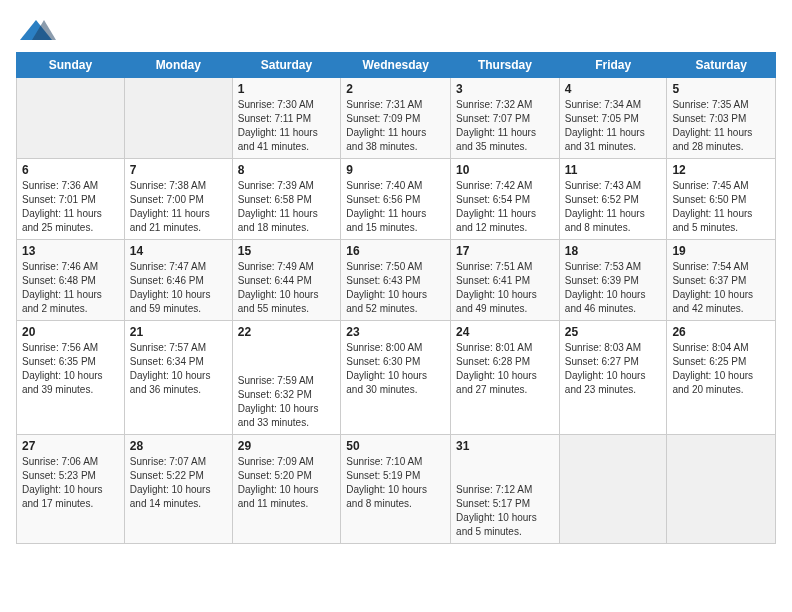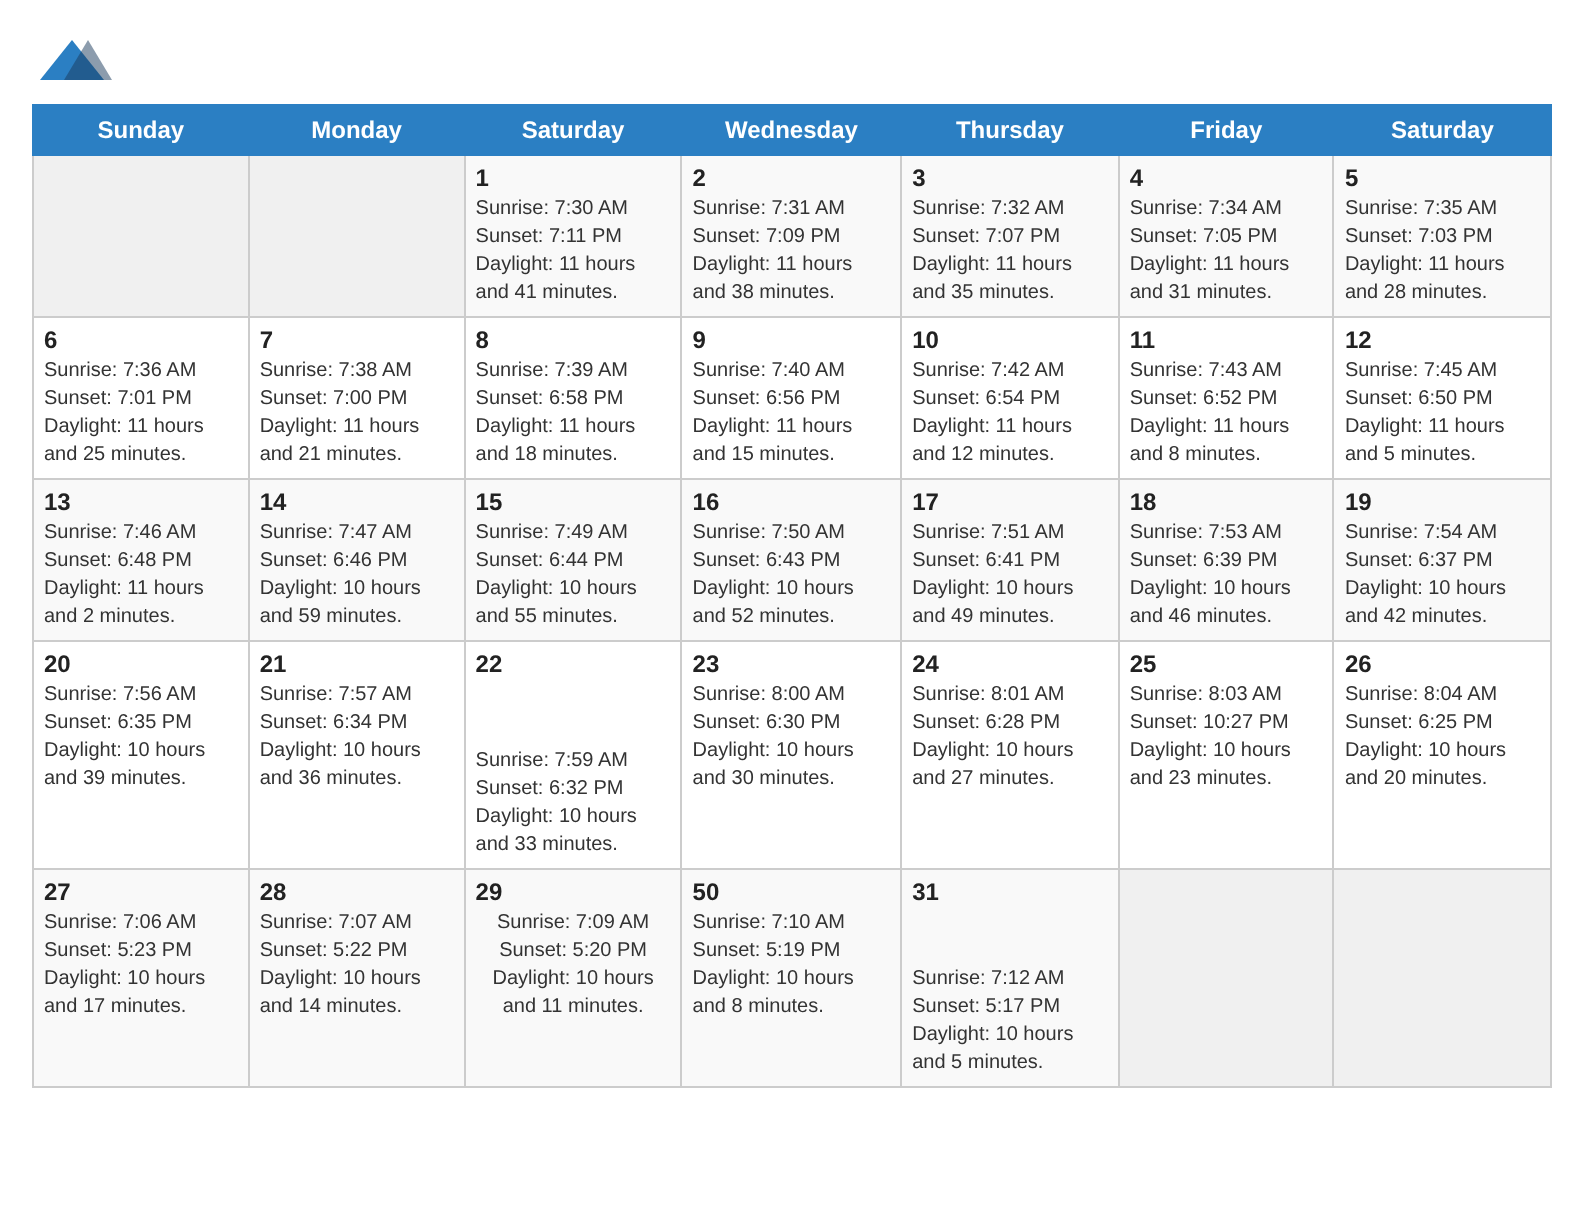--- a/index.html
+++ b/index.html
@@ -268,21 +268,21 @@
         </td>
         <td>
           <span class="day-number">24</span>
           <div class="day-info" style="white-space: pre-line;">Sunrise: 8:01 AM
 Sunset: 6:28 PM
 Daylight: 10 hours and 27 minutes.</div>
         </td>
         <td>
           <span class="day-number">25</span>
           <div class="day-info" style="white-space: pre-line;">Sunrise: 8:03 AM
-Sunset: 10:27 PM
+Sunset: 6:27 PM
 Daylight: 10 hours and 23 minutes.</div>
         </td>
         <td>
           <span class="day-number">26</span>
           <div class="day-info" style="white-space: pre-line;">Sunrise: 8:04 AM
 Sunset: 6:25 PM
 Daylight: 10 hours and 20 minutes.</div>
         </td>
       </tr>
       <tr>
@@ -293,21 +293,21 @@
 Daylight: 10 hours and 17 minutes.</div>
         </td>
         <td>
           <span class="day-number">28</span>
           <div class="day-info" style="white-space: pre-line;">Sunrise: 7:07 AM
 Sunset: 5:22 PM
 Daylight: 10 hours and 14 minutes.</div>
         </td>
         <td>
           <span class="day-number">29</span>
-          <div class="day-info" style="white-space: pre-line; text-align: center;">Sunrise: 7:09 AM
+          <div class="day-info" style="white-space: pre-line;">Sunrise: 7:09 AM
 Sunset: 5:20 PM
 Daylight: 10 hours and 11 minutes.</div>
         </td>
         <td>
           <span class="day-number">50</span>
           <div class="day-info" style="white-space: pre-line;">Sunrise: 7:10 AM
 Sunset: 5:19 PM
 Daylight: 10 hours and 8 minutes.</div>
         </td>
         <td>

